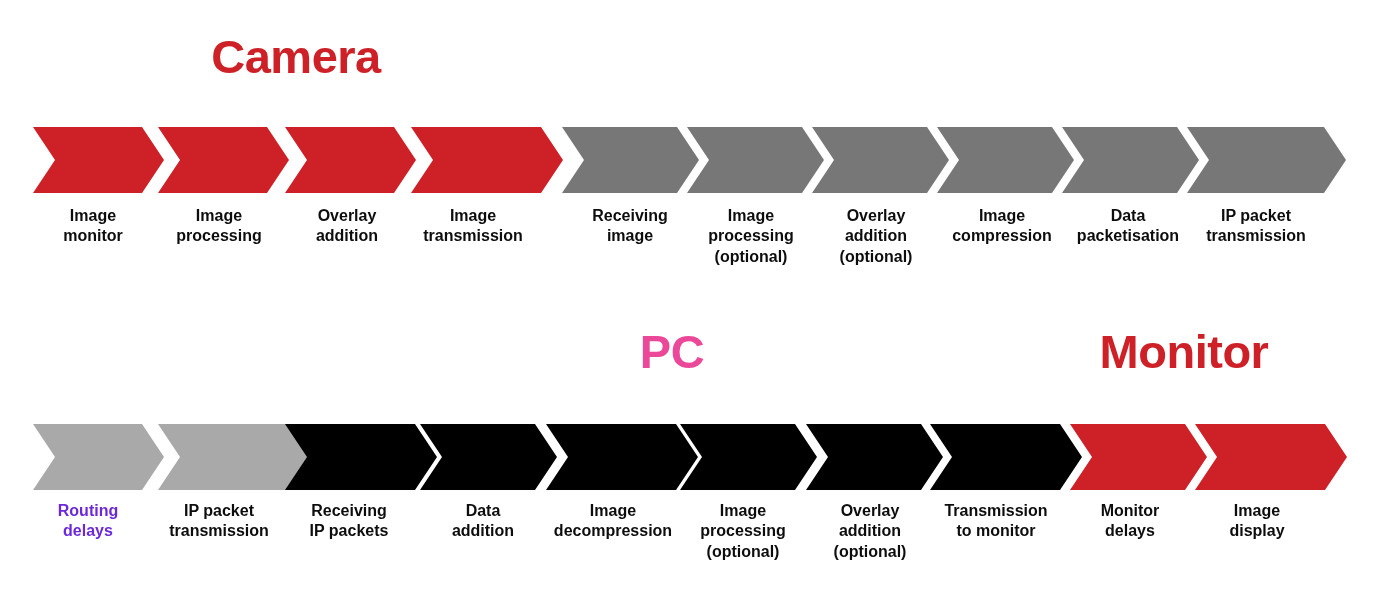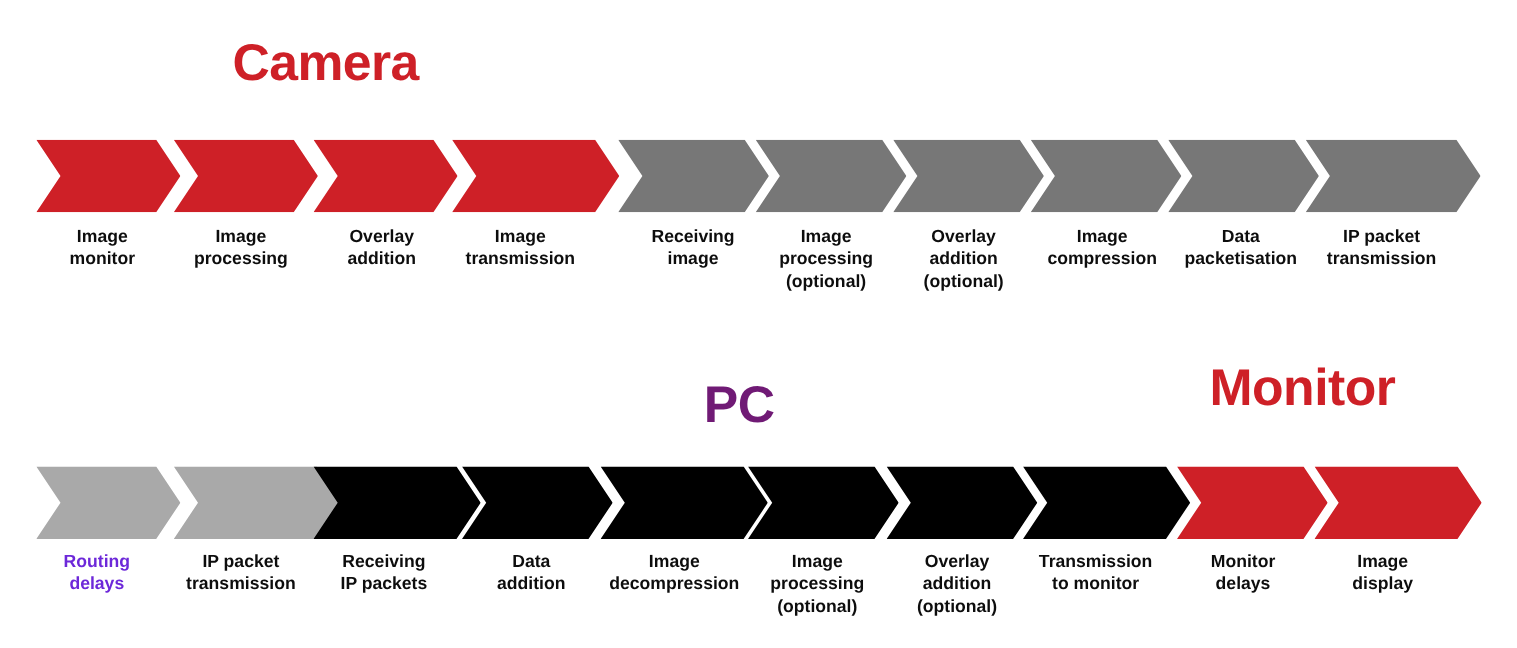--- a/index.html
+++ b/index.html
@@ -74,21 +74,21 @@
   .step-label .ln {
     display: block;
     white-space: nowrap;
   }
 </style>
 </head>
 <body>
 
 <div class="canvas" id="canvas" style="background: rgb(255, 255, 255);">
     <div class="section-heading" style="left: 296px; top: 33px; color: rgb(206, 32, 39);">Camera</div>
-    <div class="section-heading" style="left: 672px; top: 344px; color: #701a75;">PC</div>
+    <div class="section-heading" style="left: 672px; top: 328px; color: #ec4899;">PC</div>
     <div class="section-heading" style="left: 1184px; top: 328px; color: rgb(206, 32, 39);">Monitor</div>
     <div class="chevron-row" style="top: 127px;">
       <div class="chev" style="left: 33px; width: 131px;">
         <svg viewBox="0 0 131 66" preserveAspectRatio="none" class="chev-shape">
           <path d="M 0 0 L 109 0 L 131 33 L 109 66 L 0 66 L 22 33 Z" fill="#CE2027"></path>
         </svg>
       </div>
       <div class="chev" style="left: 158px; width: 131px;">
         <svg viewBox="0 0 131 66" preserveAspectRatio="none" class="chev-shape">
           <path d="M 0 0 L 109 0 L 131 33 L 109 66 L 0 66 L 22 33 Z" fill="#CE2027"></path>

